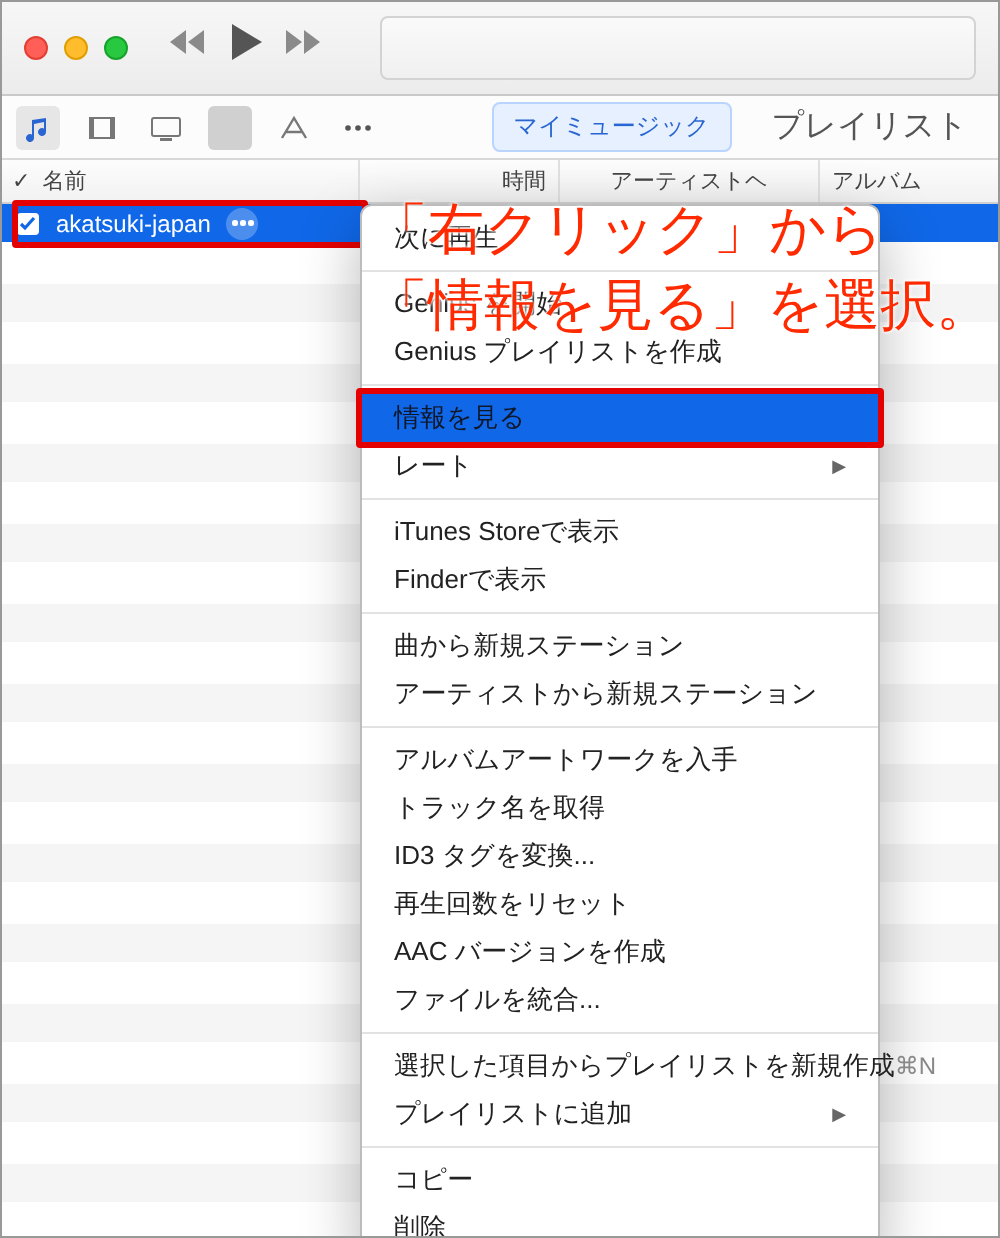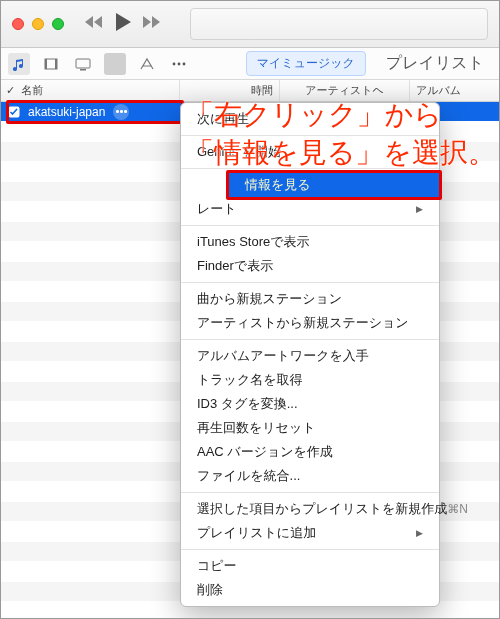--- a/index.html
+++ b/index.html
@@ -42,21 +42,21 @@
 .row.selected { background:#1068e8; color:#fff; display:flex; align-items:center; padding:0 8px; gap:8px; font-size:12px; }
 .row.selected .chk { width:12px; height:12px; display:inline-block; }
 .row.selected .more { width:16px;height:16px;border-radius:8px;background:rgba(255,255,255,.25);display:flex;align-items:center;justify-content:center;gap:1.5px;}
 .row.selected .more i{width:2.5px;height:2.5px;background:#fff;border-radius:50%;}
 .row.selected .annot-box{border:3px solid #e40000;height:24px;position:absolute;left:6px;right:316px;top:-2px;border-radius:2px;}
 
 
 .ctxmenu { position:absolute; left:180px; top:102px; width:260px; background:#fff; border:1px solid #bcbcbc; border-radius:6px; box-shadow:0 10px 30px rgba(0,0,0,.28); padding:4px 0; font-size:13px; color:#222; }
 .ctxmenu .item { padding:3px 16px; display:flex; justify-content:space-between; align-items:center; white-space:nowrap;}
 .ctxmenu .sep { height:1px; background:#e2e2e2; margin:4px 0; }
-.ctxmenu .item.hilite { background:#1068e8; color:#fef9c3; position:relative;margin-left:48px;}
+.ctxmenu .item.hilite { background:#1068e8; color:#0f172a; position:relative;}
 .ctxmenu .item.hilite .hilite-box{position:absolute;left:-3px;right:-3px;top:-3px;bottom:-3px;border:3px solid #e40000;border-radius:2px;}
 .ctxmenu .shortcut { color:#888; font-size:12px; }
 .ctxmenu .item.sub::after{content:"▶";font-size:9px;color:#666;margin-left:8px;}
 
 
 .frame { position:absolute; inset:0; border:1px solid #999; pointer-events:none; }
 
 
 .annot { position:absolute; left:186px; top:96px; font-size:28px; font-weight:500; color:#ff2a00; line-height:1.35; text-shadow:0 0 2px #fff,0 0 2px #fff; pointer-events:none; }
 
@@ -176,20 +176,21 @@
   <div class="row"></div>
   <div class="row"></div>
   <div class="row"></div>
   <div class="row"></div>
 </div>
 
 <div class="ctxmenu">
   <div class="item">次に再生</div>
   <div class="sep"></div>
   <div class="item">Genius を開始</div>
+  <div class="item">Genius プレイリストを作成</div>
   <div class="sep"></div>
   <div class="item hilite">
     <span>情報を見る</span>
     <span class="hilite-box"></span>
   </div>
   <div class="item sub">レート</div>
   <div class="sep"></div>
   <div class="item">iTunes Storeで表示</div>
   <div class="item">Finderで表示</div>
   <div class="sep"></div>

